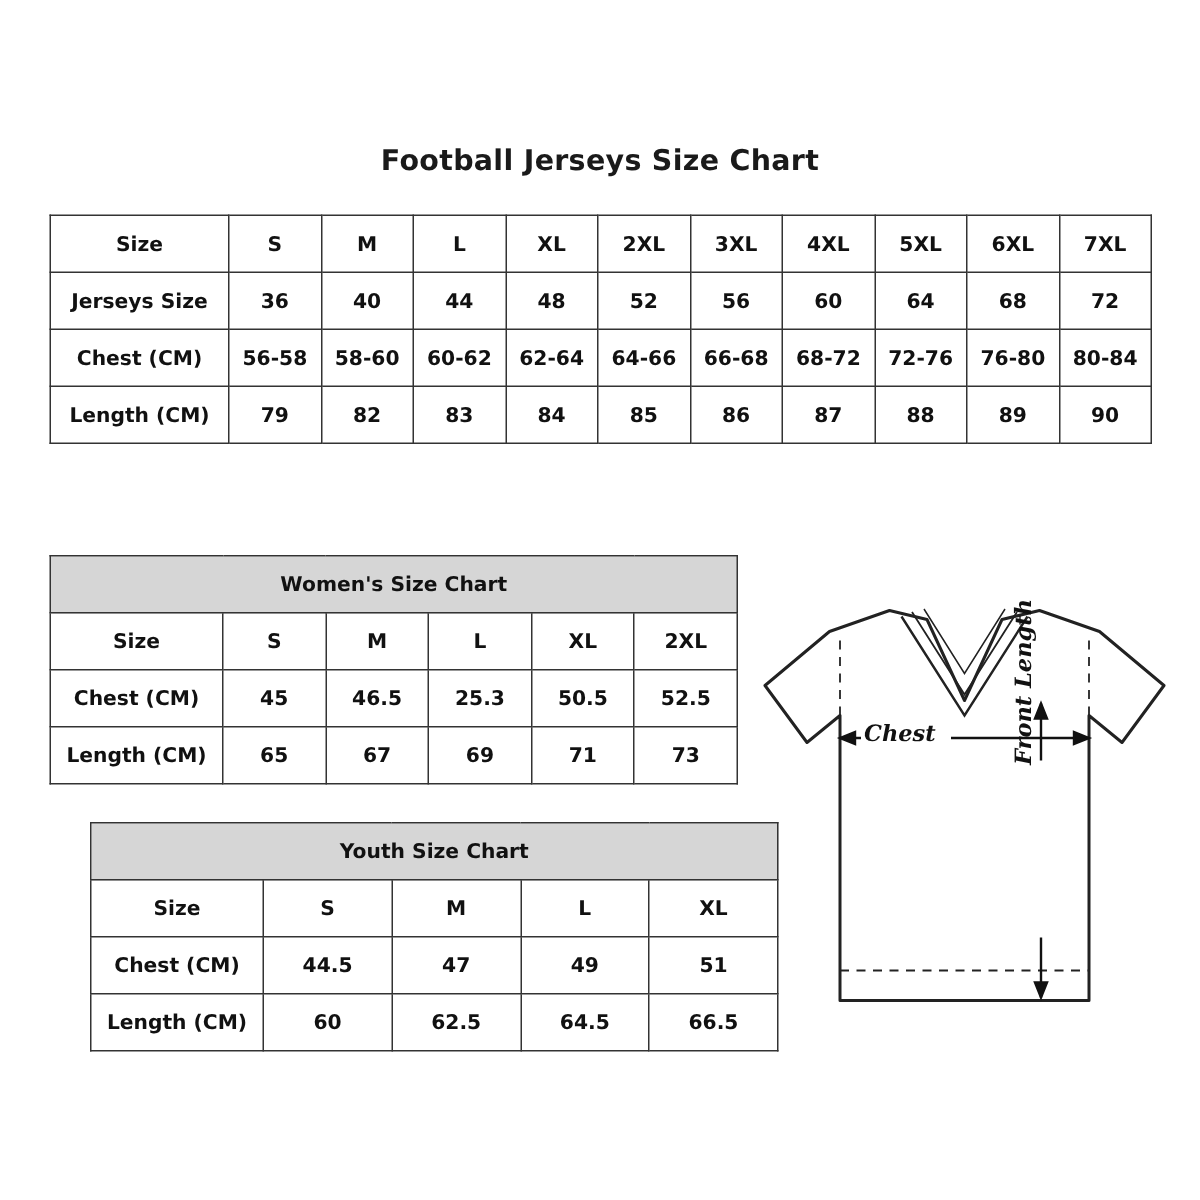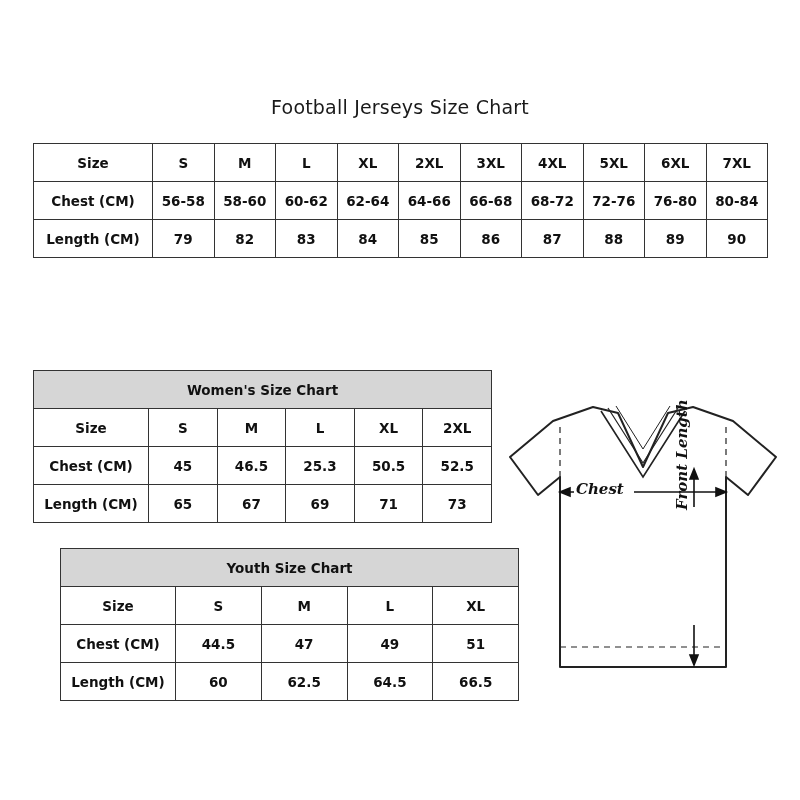--- a/index.html
+++ b/index.html
@@ -24,21 +24,21 @@
     height: 800px;
   }
 
   .title {
     position: absolute;
     left: 0;
     top: 96px;
     width: 800px;
     text-align: center;
     font-size: 19px;
-    font-weight: normal;
+    font-weight: bold;
     letter-spacing: 0.2px;
     color: #1a1a1a;
   }
 
   table.size-table {
     border-collapse: collapse;
     table-layout: fixed;
     background: #ffffff;
   }
   table.size-table td,
@@ -152,20 +152,33 @@
           <td>S</td>
           <td>M</td>
           <td>L</td>
           <td>XL</td>
           <td>2XL</td>
           <td>3XL</td>
           <td>4XL</td>
           <td>5XL</td>
           <td>6XL</td>
           <td>7XL</td>
+        </tr>
+        <tr>
+          <td class="label-cell">Jerseys Size</td>
+          <td>36</td>
+          <td>40</td>
+          <td>44</td>
+          <td>48</td>
+          <td>52</td>
+          <td>56</td>
+          <td>60</td>
+          <td>64</td>
+          <td>68</td>
+          <td>72</td>
         </tr>
         <tr>
           <td class="label-cell">Chest (CM)</td>
           <td>56-58</td>
           <td>58-60</td>
           <td>60-62</td>
           <td>62-64</td>
           <td>64-66</td>
           <td>66-68</td>
           <td>68-72</td>

